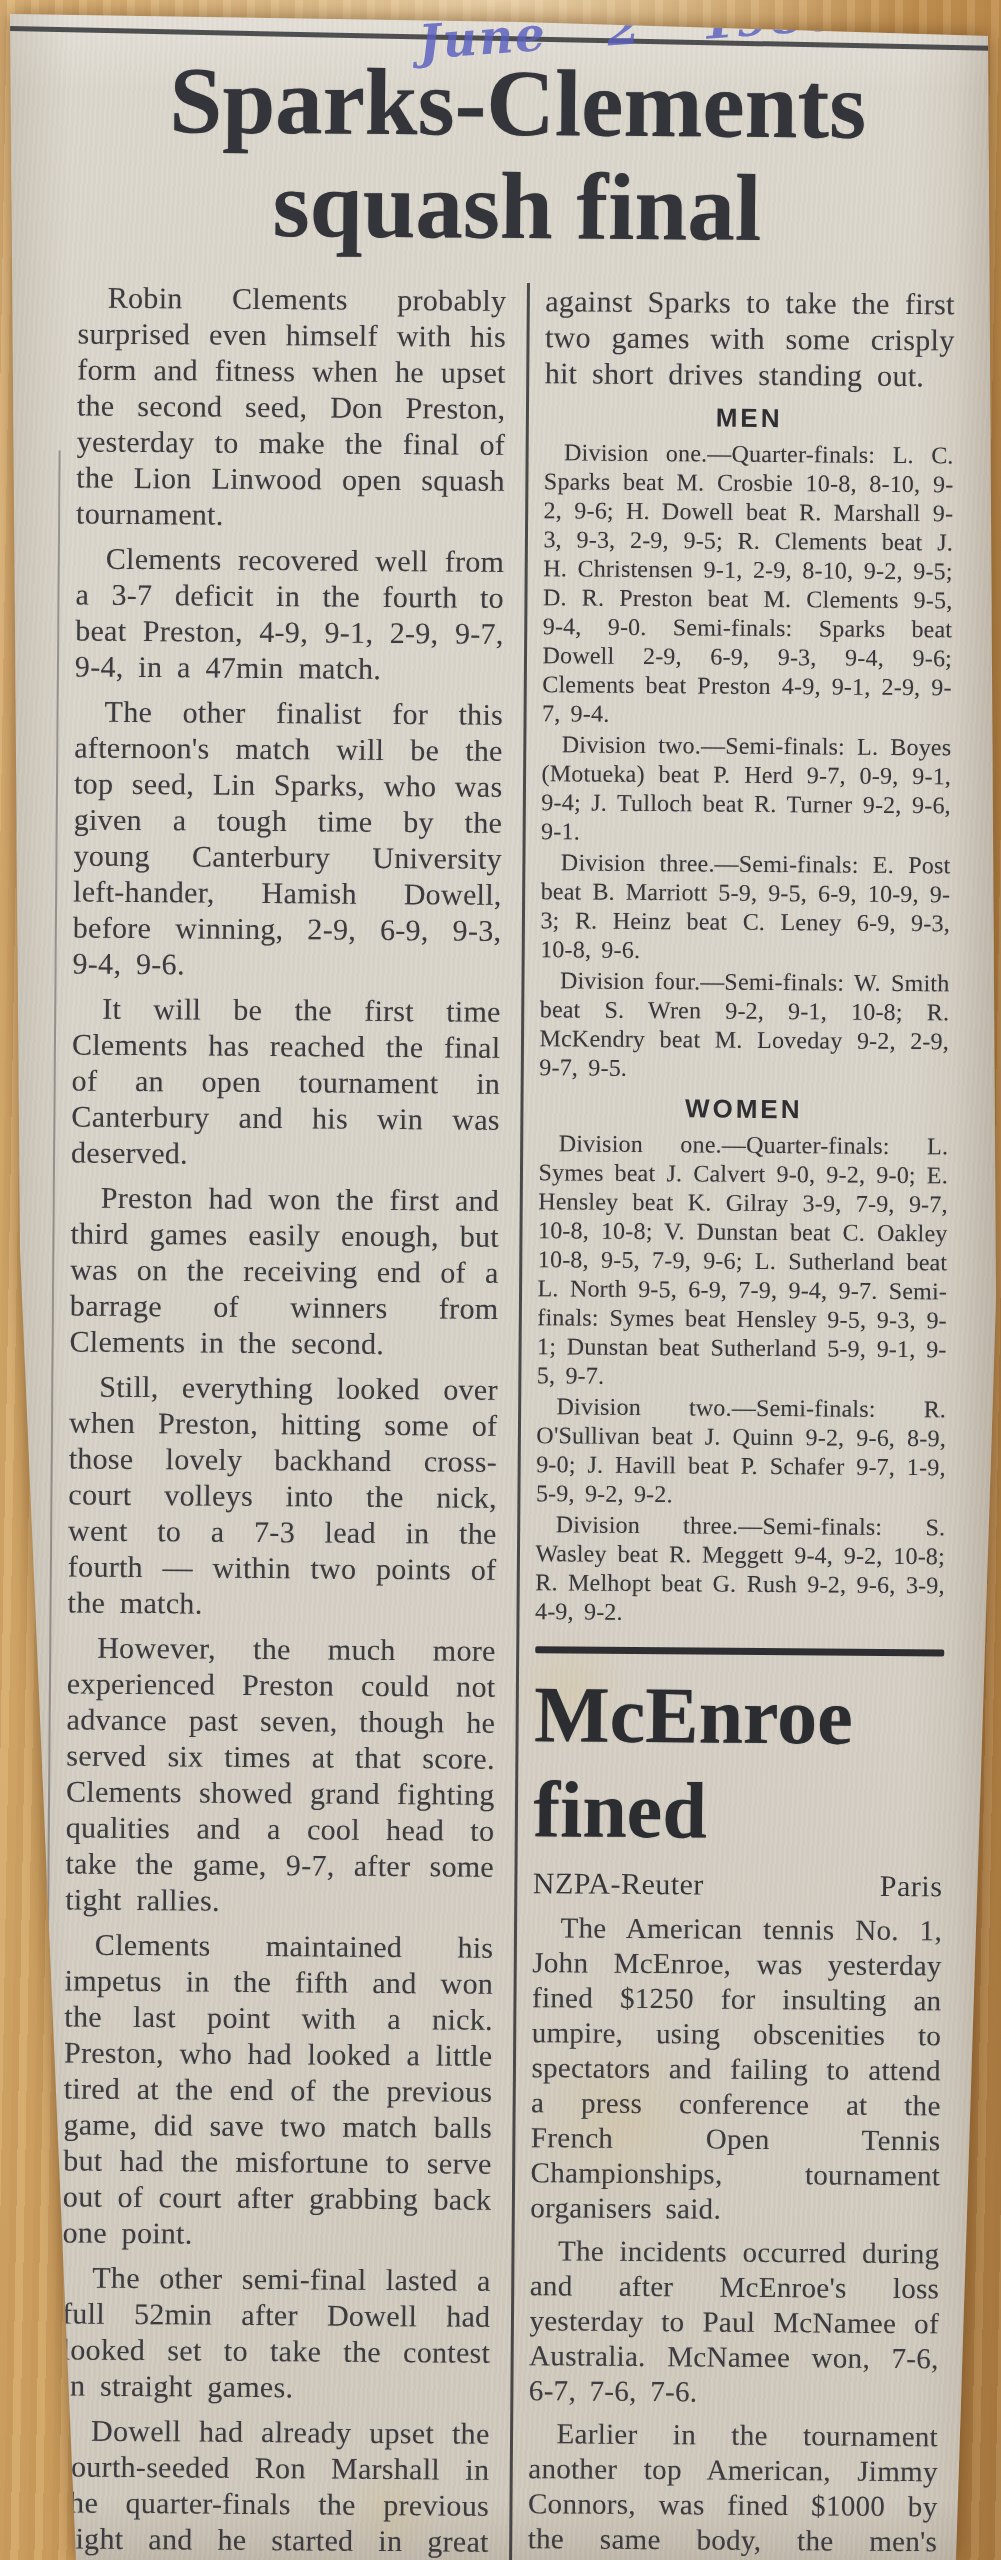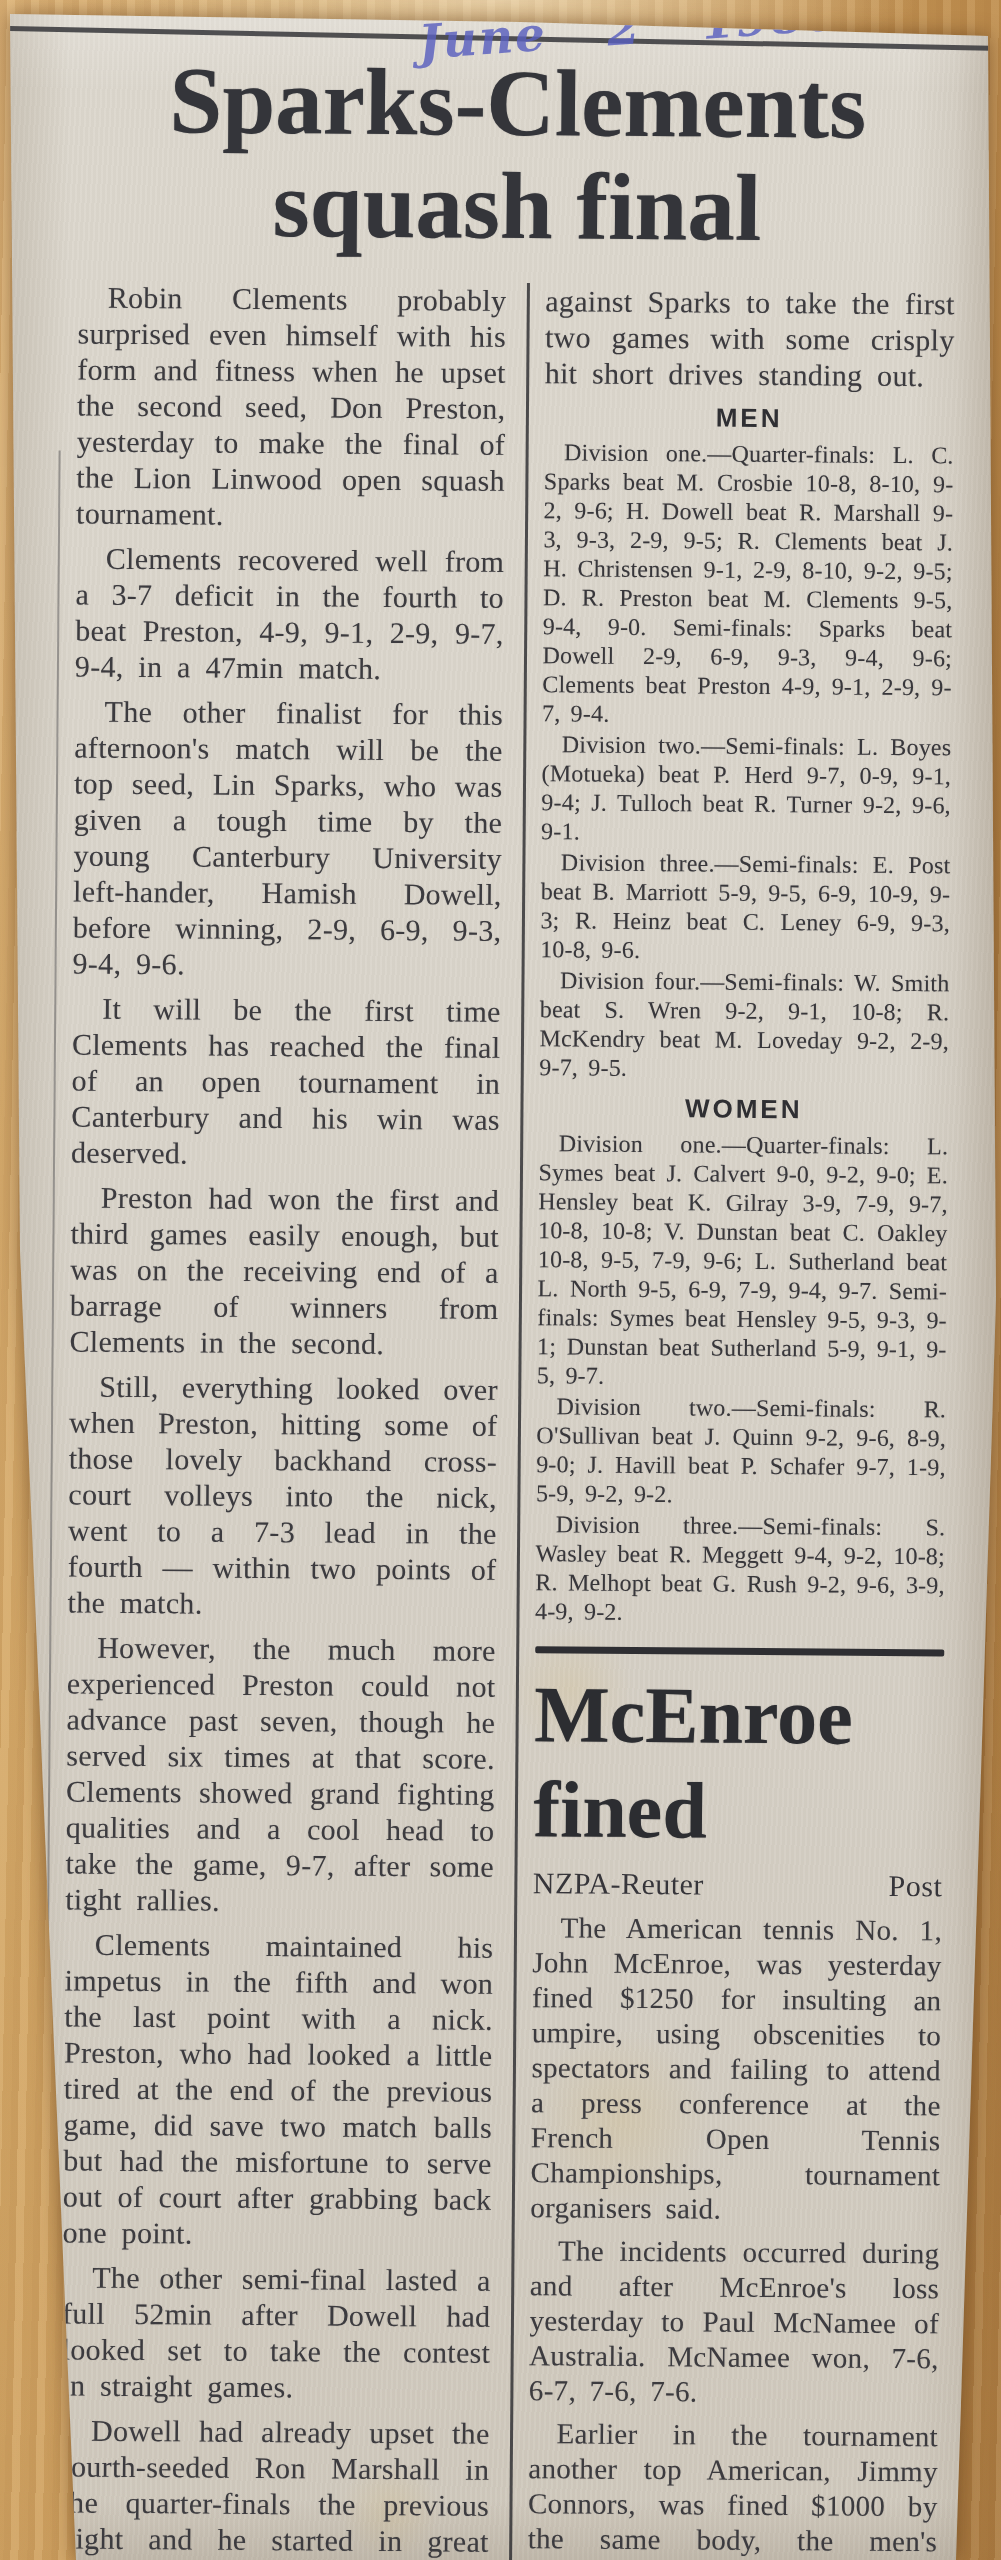--- a/index.html
+++ b/index.html
@@ -122,21 +122,21 @@
 
             <div class="article-divider"></div>
 
             <h2 class="headline2">
               <span>McEnroe</span><br>
               <span>fined</span>
             </h2>
 
             <div class="byline">
               <span>NZPA-Reuter</span>
-              <span>Post</span>
+              <span>Paris</span>
             </div>
 
             <p class="p2">The American tennis No. 1, John McEnroe, was yesterday fined $1250 for insulting an umpire, using obscenities to spectators and failing to attend a press conference at the French Open Tennis Championships, tournament organisers said.</p>
             <p class="p2">The incidents occurred during and after McEnroe's loss yesterday to Paul McNamee of Australia. McNamee won, 7-6, 6-7, 7-6, 7-6.</p>
             <p class="p2">Earlier in the tournament another top American, Jimmy Connors, was fined $1000 by the same body, the men's International Professional Council for swearing and making unseemly gestures during a match.</p>
           </div>
 
         </div>
       </div>
     </div>

